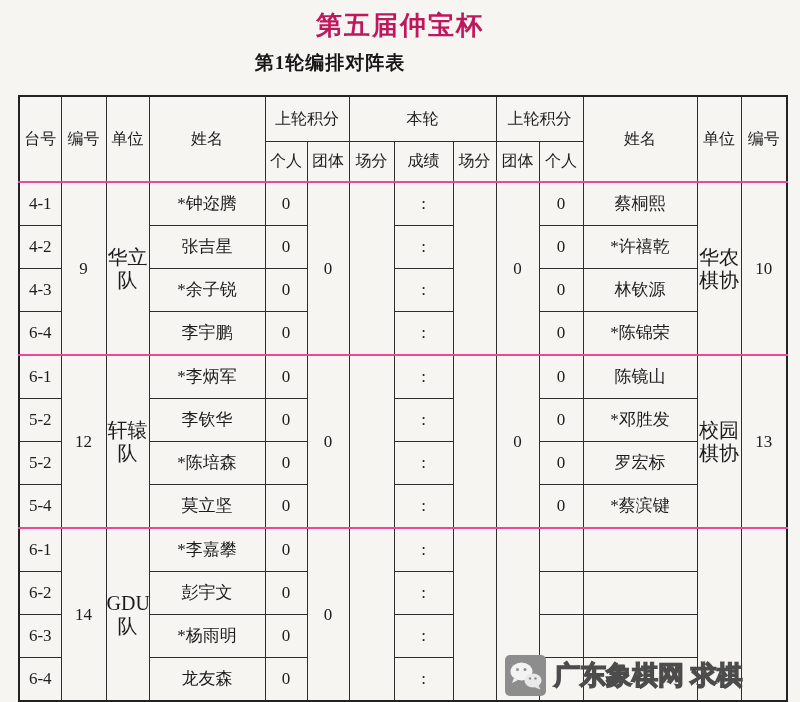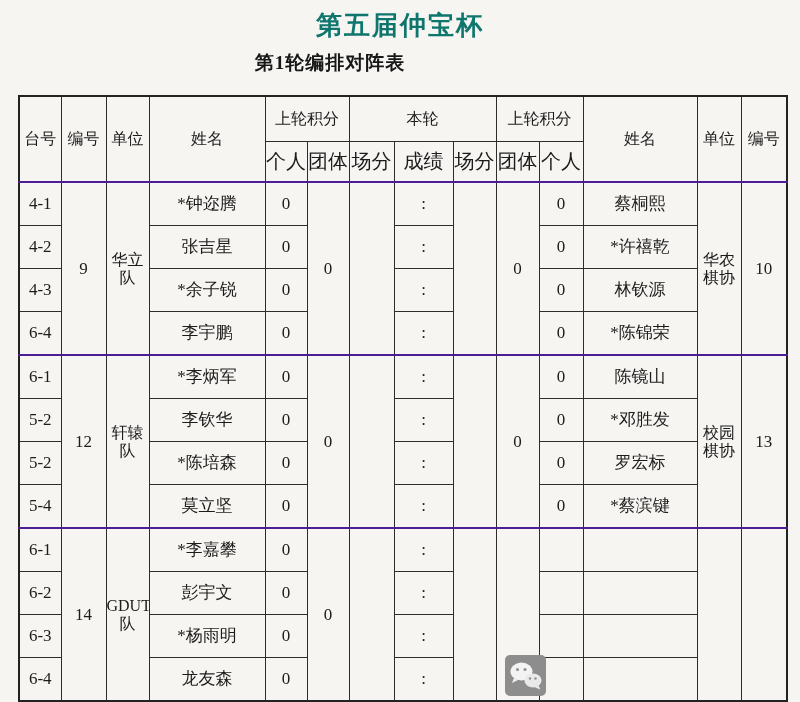--- a/index.html
+++ b/index.html
@@ -4,45 +4,45 @@
 <style>
   html,body{margin:0;padding:0;}
   body{
     width:800px;height:702px;position:relative;overflow:hidden;
     background:#f6f5f2;
     font-family:"Liberation Serif","DejaVu Serif",serif;
     color:#1c1c1c;
   }
   .page-title{
     position:absolute;top:8px;left:0;width:800px;text-align:center;
-    font-size:26px;font-weight:bold;letter-spacing:2px;color:#0f766e;
+    font-size:26px;font-weight:bold;letter-spacing:2px;color:#be185d;
   }
   .page-subtitle{
     position:absolute;top:50px;left:0;width:660px;text-align:center;
     font-size:19px;font-weight:bold;letter-spacing:1px;color:#171717;
   }
   table.pairing{
     position:absolute;left:18px;top:95px;width:768px;
     border-collapse:collapse;table-layout:fixed;
     background:transparent;
   }
   table.pairing td,table.pairing th{
     border:1px solid #2d2d2d;
     text-align:center;vertical-align:middle;
     padding:0;font-weight:normal;
     font-size:17px;line-height:1.15;
     overflow:hidden;white-space:nowrap;
   }
   table.pairing{border:2px solid #222;}
   tr.hdr1 td{height:44px;font-size:16px;margin-top:13px;}
-  tr.hdr2 td{height:39px;font-size:20px;}
+  tr.hdr2 td{height:39px;font-size:16px;}
   tr.data td{height:42px;}
-  tr.group-start td{border-top:2px solid #4c1d95;}
+  tr.group-start td{border-top:2px solid #ec4899;}
   tr.hdr1 td, tr.hdr2 td{font-weight:500;}
-  .unit-cell div{line-height:1.12;font-size:16px;text-align:center;}
+  .unit-cell div{line-height:1.12;font-size:20px;text-align:center;}
   .colon{font-weight:bold;letter-spacing:0;}
   
   .watermark{
     position:absolute;left:505px;top:653px;height:44px;
     display:flex;align-items:center;z-index:5;
   }
   .wm-icon{width:41px;height:41px;display:block;}
   .wm-text{
     margin-left:8px;
     font-family:"Liberation Serif","DejaVu Serif",serif;
@@ -247,13 +247,14 @@
     <rect x="0" y="0" width="41" height="41" rx="5" fill="#8d8d8d"></rect>
     <ellipse cx="16.5" cy="16.5" rx="11" ry="9" fill="#f3f3f3"></ellipse>
     <path d="M9 23 L7 28 L13 25 Z" fill="#f3f3f3"></path>
     <circle cx="12.5" cy="14.5" r="1.5" fill="#8d8d8d"></circle>
     <circle cx="20" cy="14.5" r="1.5" fill="#8d8d8d"></circle>
     <ellipse cx="28" cy="25.5" rx="8.5" ry="7" fill="#e9e9e9"></ellipse>
     <path d="M33.5 30.5 L35.5 34.5 L30 32.5 Z" fill="#e9e9e9"></path>
     <circle cx="25" cy="23.5" r="1.2" fill="#8d8d8d"></circle>
     <circle cx="30.5" cy="23.5" r="1.2" fill="#8d8d8d"></circle>
   </svg>
+  <span class="wm-text">广东象棋网 求棋</span>
 </div>
 
 </body></html>

